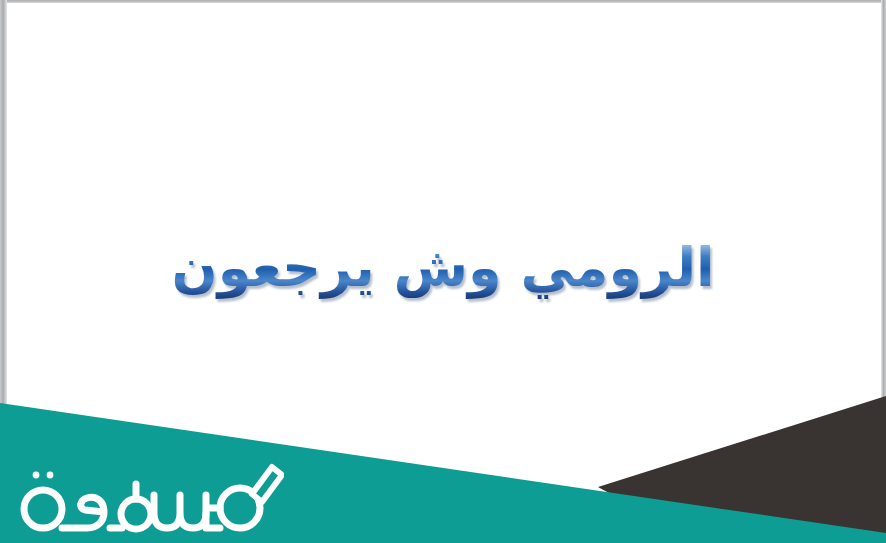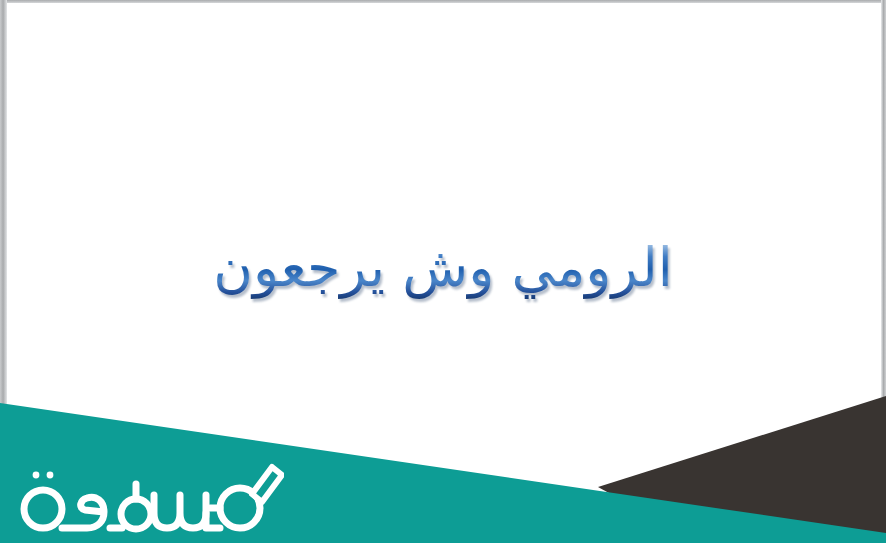--- a/index.html
+++ b/index.html
@@ -49,21 +49,21 @@
     position: absolute;
     left: 0;
     top: 236px;
     width: 886px;
     text-align: center;
   }
   .title-text {
     display: inline-block;
     font-family: "DejaVu Sans", "Liberation Sans", sans-serif;
     font-size: 54px;
-    font-weight: 400;
+    font-weight: 700;
     line-height: 1.18;
     letter-spacing: 0.5px;
     direction: rtl;
     unicode-bidi: embed;
 
     
     background-image: linear-gradient(
         to bottom,
         #e8f0fa 0%,
         #9dbfe4 12%,

